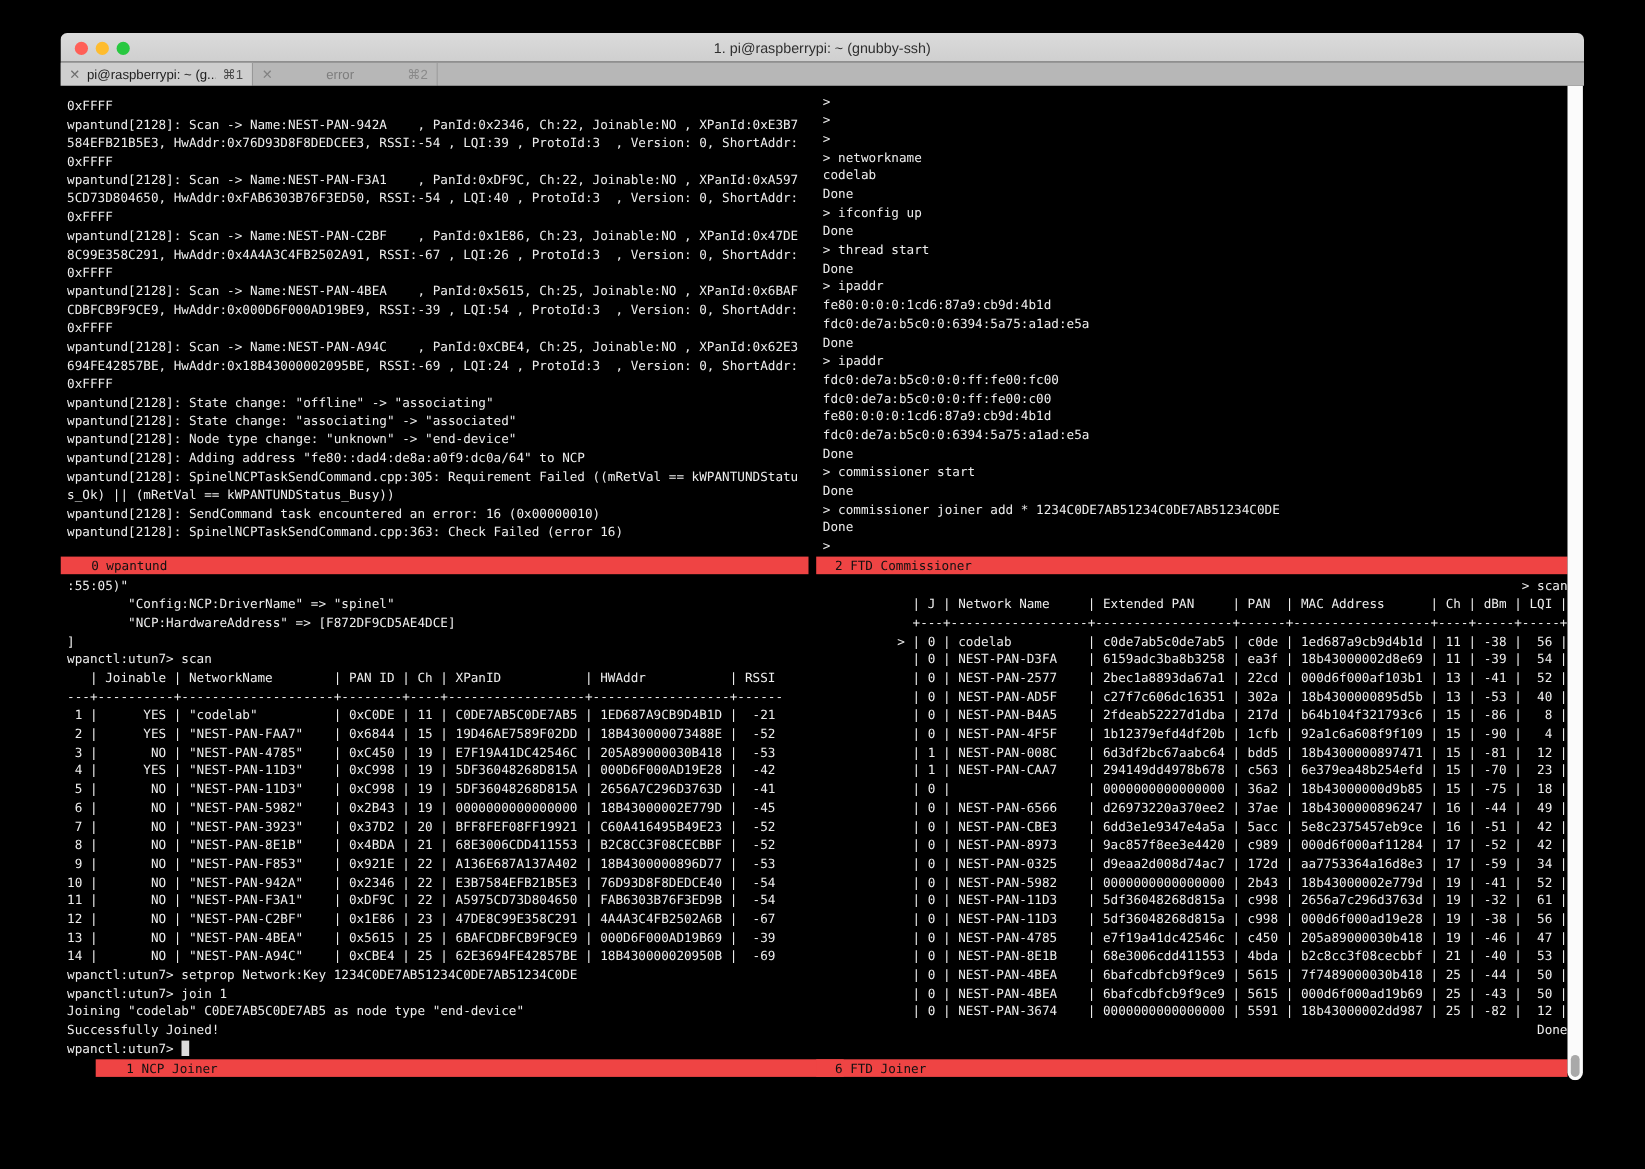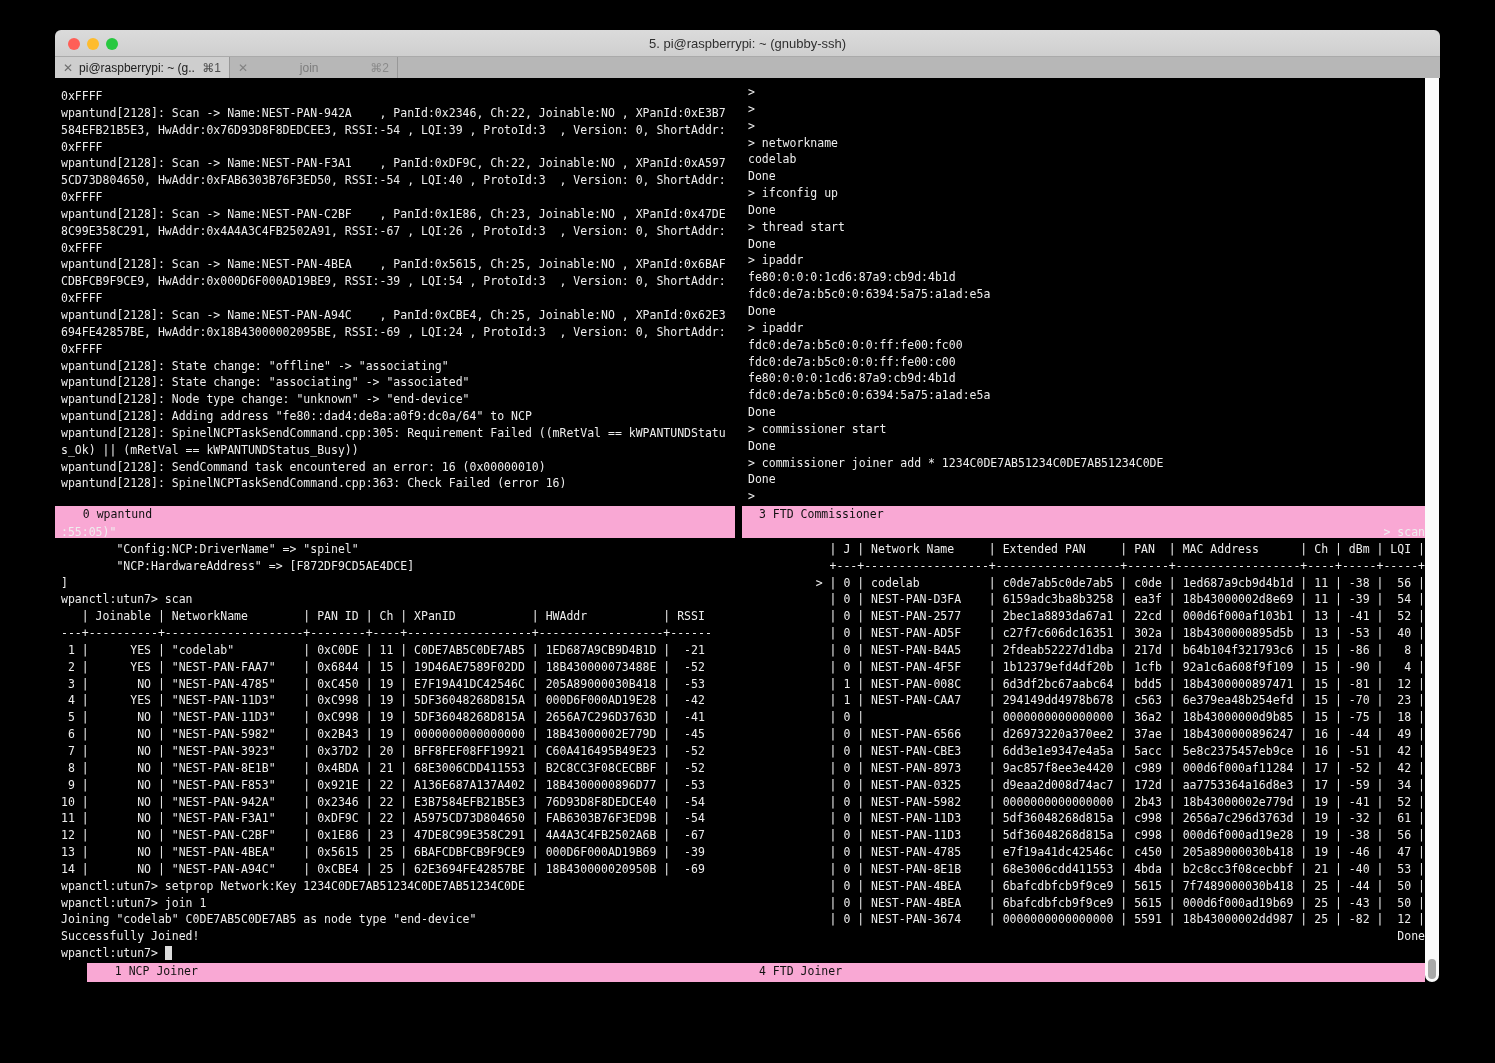--- a/index.html
+++ b/index.html
@@ -55,21 +55,21 @@
     position:absolute; overflow:hidden; white-space:pre;
     font:11.5px/16.85px "DejaVu Sans Mono", monospace;
     color:#eeeeee; padding-left:6px;
   }
   .pane-tl { left:0;   top:10px;  width:680px; height:422px; }
   .pane-tr { left:687px; top:6px;  width:683px; height:422px; }
   .pane-bl { left:0;   top:446px; width:680px; height:438px; }
   .pane-br { left:687px; top:446px; width:683px; height:438px;text-align:right; }
 
   .pbar {
-    position:absolute; height:32px; background:#f9a8d4; color:#111;
+    position:absolute; height:16px; background:#ef4444; color:#111;
     font:11.5px/16px "DejaVu Sans Mono", monospace; white-space:pre;
     overflow:hidden;
   }
   .bar-tl { left:0;    top:428px; width:680px; padding-left:14px; }
   .bar-tr { left:687px; top:428px; width:683px; padding-left:17px; }
   .bar-bl { left:0;    top:885px; width:680px; padding-left:14px;margin-left:32px; }
   .bar-br { left:687px; top:885px; width:683px; padding-left:17px; }
 
   .cursor {
     position:absolute; top:868px;
@@ -90,32 +90,32 @@
 <body>
 
 <div class="window">
 
   <div class="titlebar">
     <div class="traffic">
       <span class="tl red"></span>
       <span class="tl yellow"></span>
       <span class="tl green"></span>
     </div>
-    <div class="wtitle">5. pi@raspberrypi: ~ (gnubby-ssh)</div>
+    <div class="wtitle">1. pi@raspberrypi: ~ (gnubby-ssh)</div>
   </div>
 
   <div class="tabbar">
     <div class="tab active">
       <span class="tab-close">✕</span>
       <span class="tab-label">pi@raspberrypi: ~ (g...</span>
       <span class="tab-shortcut">⌘1</span>
     </div>
     <div class="tab inactive">
       <span class="tab-close">✕</span>
-      <span class="tab-label">join</span>
+      <span class="tab-label">error</span>
       <span class="tab-shortcut">⌘2</span>
     </div>
     <div class="tab-filler"></div>
   </div>
 
   <div class="term">
 
     <pre class="pane pane-tl">0xFFFF
 wpantund[2128]: Scan -&gt; Name:NEST-PAN-942A    , PanId:0x2346, Ch:22, Joinable:NO , XPanId:0xE3B7
 584EFB21B5E3, HwAddr:0x76D93D8F8DEDCEE3, RSSI:-54 , LQI:39 , ProtoId:3  , Version: 0, ShortAddr:
@@ -160,21 +160,21 @@
 fe80:0:0:0:1cd6:87a9:cb9d:4b1d
 fdc0:de7a:b5c0:0:6394:5a75:a1ad:e5a
 Done
 &gt; commissioner start
 Done
 &gt; commissioner joiner add * 1234C0DE7AB51234C0DE7AB51234C0DE
 Done
 &gt;</pre>
 
     <div class="pbar bar-tl">  0 wpantund</div>
-    <div class="pbar bar-tr">3 FTD Commissioner</div>
+    <div class="pbar bar-tr">2 FTD Commissioner</div>
 
     <pre class="pane pane-bl">:55:05)"
         "Config:NCP:DriverName" =&gt; "spinel"
         "NCP:HardwareAddress" =&gt; [F872DF9CD5AE4DCE]
 ]
 wpanctl:utun7&gt; scan
    | Joinable | NetworkName        | PAN ID | Ch | XPanID           | HWAddr           | RSSI
 ---+----------+--------------------+--------+----+------------------+------------------+------
  1 |      YES | "codelab"          | 0xC0DE | 11 | C0DE7AB5C0DE7AB5 | 1ED687A9CB9D4B1D |  -21
  2 |      YES | "NEST-PAN-FAA7"    | 0x6844 | 15 | 19D46AE7589F02DD | 18B430000073488E |  -52
@@ -217,20 +217,20 @@
 | 0 | NEST-PAN-4785    | e7f19a41dc42546c | c450 | 205a89000030b418 | 19 | -46 |  47 |
 | 0 | NEST-PAN-8E1B    | 68e3006cdd411553 | 4bda | b2c8cc3f08cecbbf | 21 | -40 |  53 |
 | 0 | NEST-PAN-4BEA    | 6bafcdbfcb9f9ce9 | 5615 | 7f7489000030b418 | 25 | -44 |  50 |
 | 0 | NEST-PAN-4BEA    | 6bafcdbfcb9f9ce9 | 5615 | 000d6f000ad19b69 | 25 | -43 |  50 |
 | 0 | NEST-PAN-3674    | 0000000000000000 | 5591 | 18b43000002dd987 | 25 | -82 |  12 |
 Done</pre>
 
     <span class="cursor"></span>
 
     <div class="pbar bar-bl">  1 NCP Joiner</div>
-    <div class="pbar bar-br">4 FTD Joiner</div>
+    <div class="pbar bar-br">6 FTD Joiner</div>
 
     <div class="scrollbar">
       <div class="scroll-thumb"></div>
     </div>
 
   </div>
 </div>
 
 </body></html>

